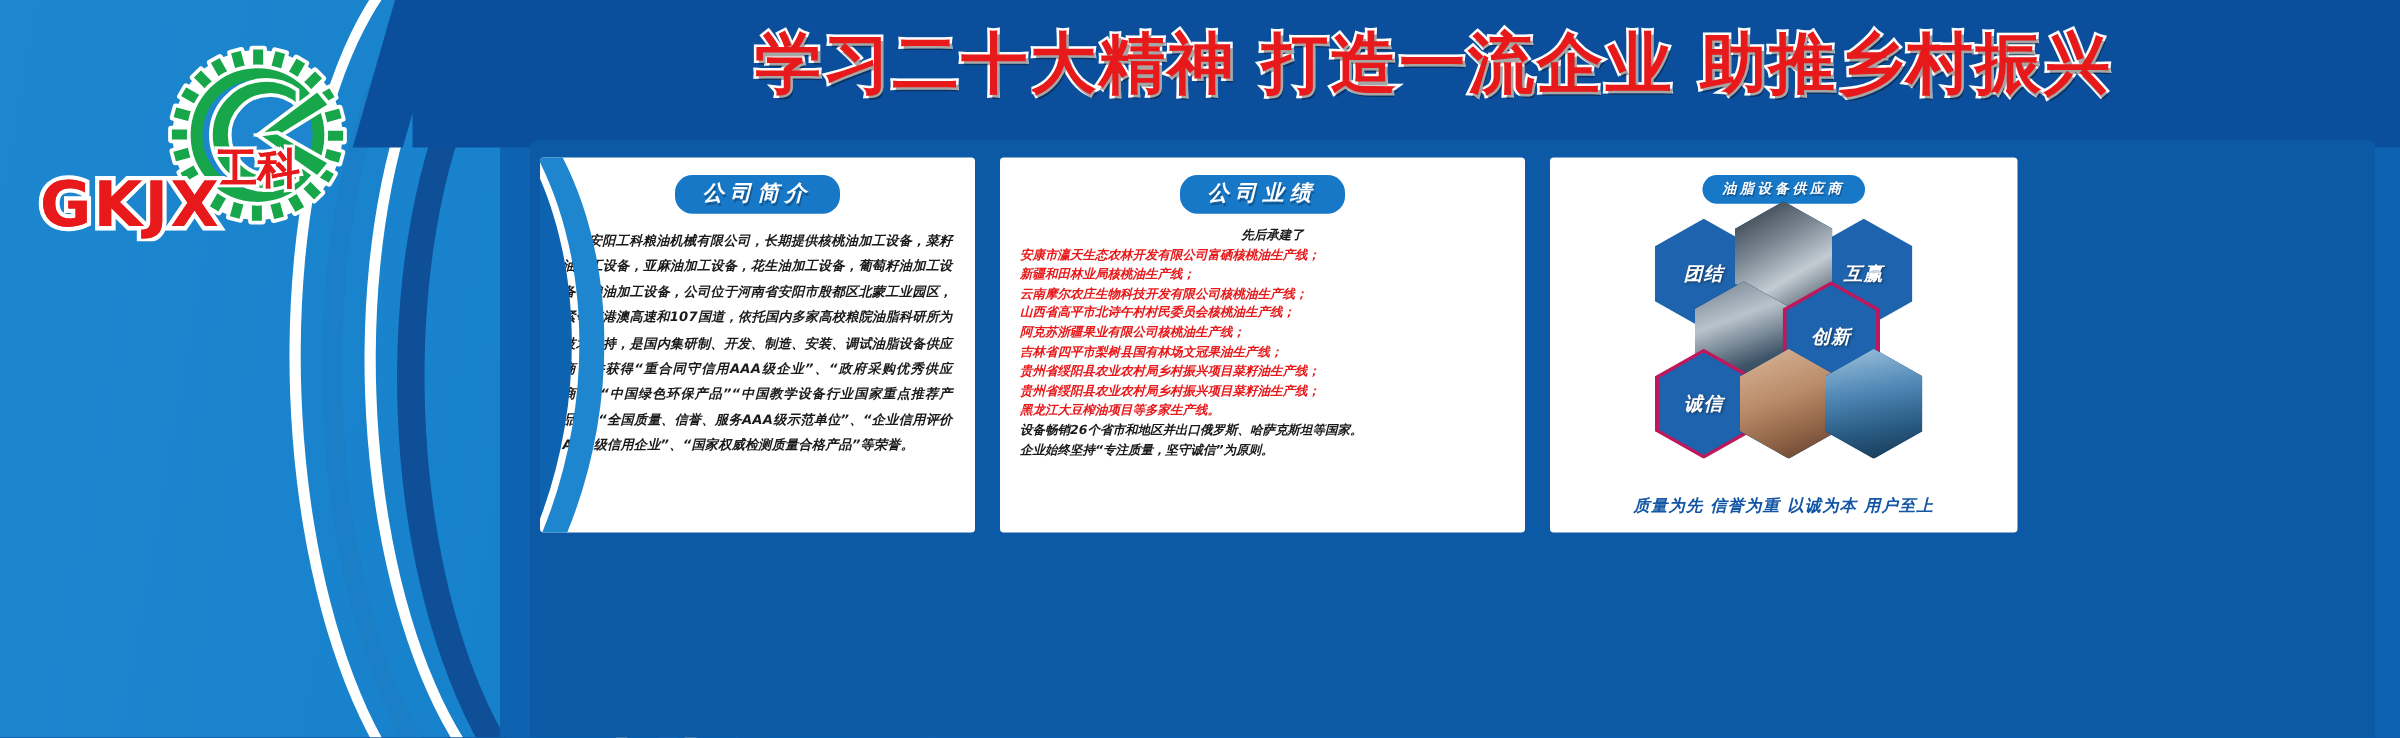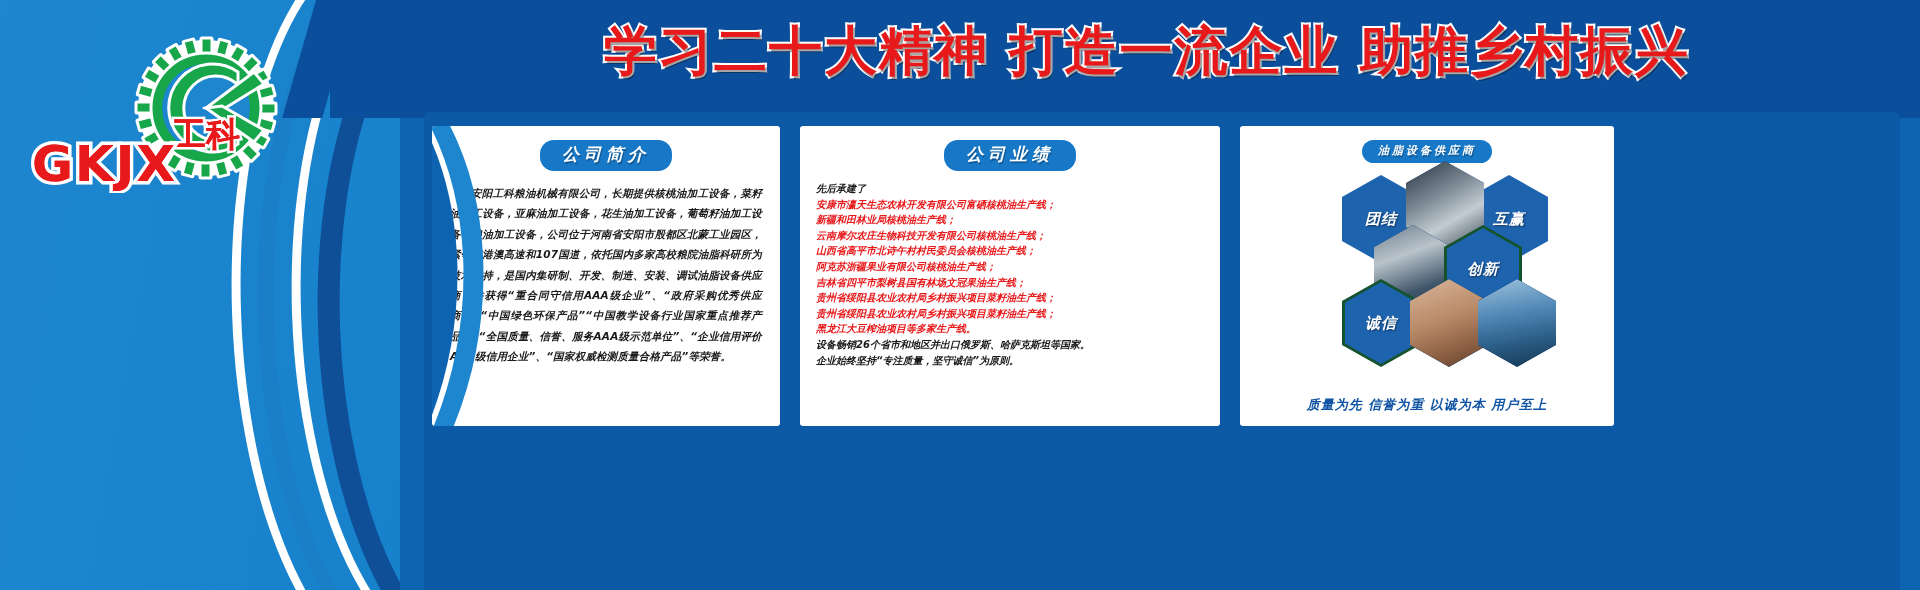--- a/index.html
+++ b/index.html
@@ -63,37 +63,36 @@
     font-size:10.5px;line-height:20.4px;color:#1a1a1a;
     text-align:justify;text-indent:2em;font-weight:bold;
     letter-spacing:0.2px;
   }
 
   .body-2{
     margin:10px 0 0 16px;
     font-family:"DejaVu Sans","Liberation Sans",sans-serif;
     font-size:10px;line-height:15.6px;font-weight:bold;color:#1a1a1a;
   }
-  .body-2 .lead{color:#1a1a1a;display:block;}
+  .body-2 .lead{color:#1a1a1a;display:block;text-align:center;}
   .body-2 .item{color:#e8191b;display:block;}
   .body-2 .tail{color:#1a1a1a;display:block;}
 
   
   .hexwrap{position:relative;width:100%;height:215px;margin-top:6px;}
   .hex{
     position:absolute;width:78px;height:88px;
     clip-path:polygon(50% 0%,100% 25%,100% 75%,50% 100%,0% 75%,0% 25%);
     display:flex;align-items:center;justify-content:center;
     font-family:"DejaVu Sans","Liberation Sans",sans-serif;
     font-weight:bold;font-size:15px;color:#ffffff;letter-spacing:1px;
     text-shadow:1px 1px 2px rgba(0,0,0,0.45);
-    margin-left:18px;
   }
   .hex-txt{background:#1e63ad;}
-  .hex-txt.outline{background:#14532d;}
+  .hex-txt.outline{background:#be185d;}
   .hex-inner{
     position:absolute;inset:3px;
     clip-path:polygon(50% 0%,100% 25%,100% 75%,50% 100%,0% 75%,0% 25%);
     display:flex;align-items:center;justify-content:center;
     background:#1e63ad;
   }
   .hex-img{background:#13447e;}
   .hex-img .ph{position:absolute;inset:0;clip-path:polygon(50% 0%,100% 25%,100% 75%,50% 100%,0% 75%,0% 25%);}
 
   .ph-factory{background:linear-gradient(160deg,#6d7d8c 0%,#b9c3cb 35%,#3f5569 70%,#22313f 100%);}

